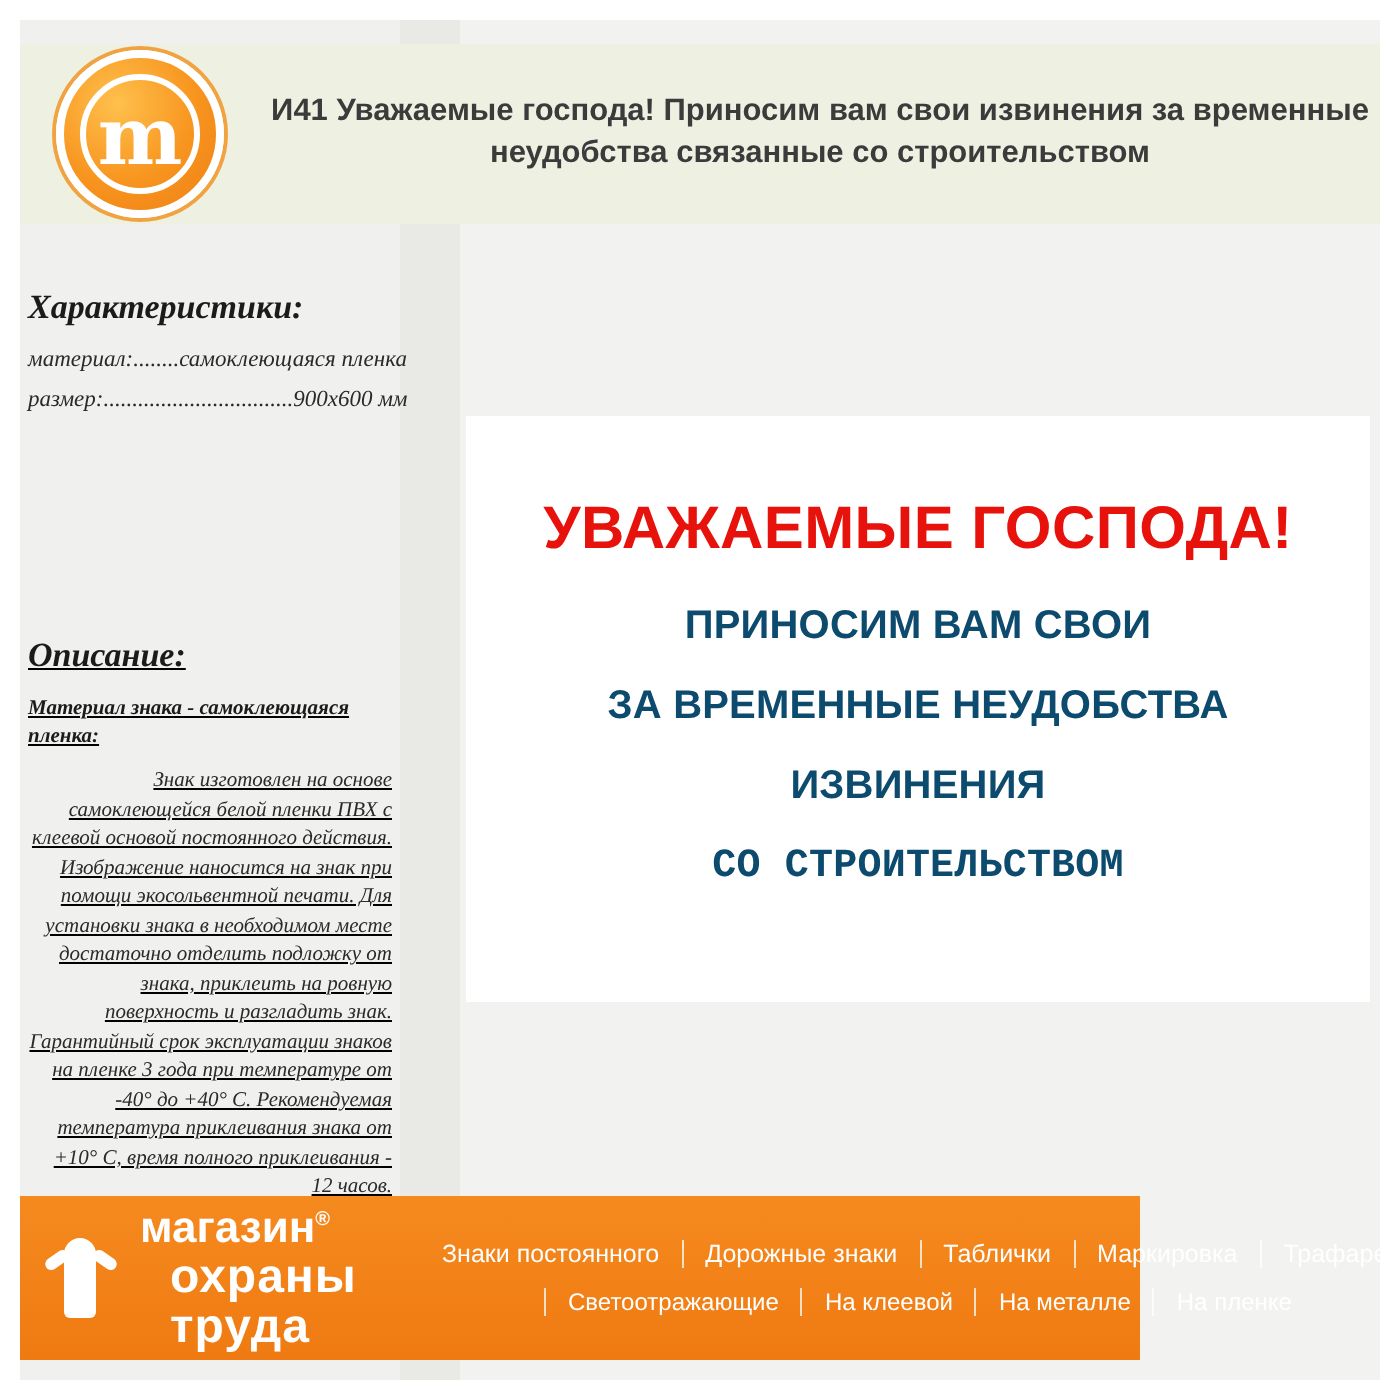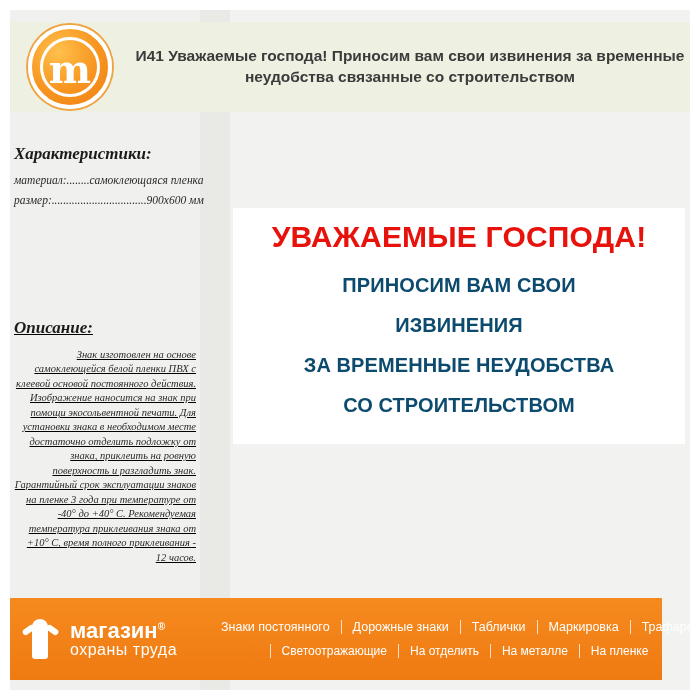--- a/index.html
+++ b/index.html
@@ -147,21 +147,21 @@
     line-height: 1.38;
     text-align: right;
   }
 
   
   .sign {
     position: absolute;
     left: 233px;
     top: 208px;
     width: 452px;
-    height: 236px;
+    height: 293px;
     background: #ffffff;
     display: flex;
     flex-direction: column;
     align-items: center;
     justify-content: center;
     box-sizing: border-box;
     padding: 6px 21px;
   }
   .sign-l1 {
     color: #e8120c;
@@ -172,28 +172,28 @@
     text-align: center;
   }
   .sign-l {
     color: #0c4a6e;
     font-weight: bold;
     font-size: 20px;
     text-align: center;
     margin-bottom: 17px;
     letter-spacing: 0.1px;
   }
-  .sign-l.last { margin-bottom: 16px; }
+  .sign-l.last { margin-bottom: 16px; font-family: Liberation Mono, monospace; }
 
   
   .footer {
     position: absolute;
     left: 10px;
     top: 598px;
-    width: 652px;
+    width: 560px;
     height: 82px;
     background: linear-gradient(#f58a1f, #ef7a12);
     display: flex;
     align-items: stretch;
     box-sizing: border-box;
   }
   .footer-brand {
     width: 200px;
     flex: 0 0 200px;
     display: flex;
@@ -238,23 +238,24 @@
     font-size: 22px;
     font-weight: bold;
     position: relative;
     display: inline-block;
   }
   .brand-line1 .reg {
     font-size: 10px;
     vertical-align: super;
   }
   .brand-line2 {
-    font-size: 16px;
-    font-weight: normal;
+    font-size: 24px;
+    font-weight: bold;
     letter-spacing: 0.5px;
+    margin-left: 15px;
   }
   .footer-links {
     flex: 1;
     display: flex;
     flex-direction: column;
     justify-content: center;
     gap: 10px;
     padding-right: 6px;
   }
   .link-row {
@@ -296,28 +297,29 @@
   </div>
 
   <div class="left-col">
     <div class="sec-title">Характеристики:</div>
     <div class="spec-line">материал:........самоклеющаяся  пленка</div>
     <div class="spec-line">размер:.................................900х600  мм</div>
   </div>
 
   <div class="descr-block">
     <div class="sec-title">Описание:</div>
+    <div class="descr-sub">Материал знака - самоклеющаяся пленка:</div>
     <div class="descr-text">Знак изготовлен на основе самоклеющейся белой пленки ПВХ с клеевой основой постоянного действия. Изображение наносится на знак при помощи экосольвентной печати. Для установки знака в необходимом месте достаточно отделить подложку от знака, приклеить на ровную поверхность и разгладить знак. Гарантийный срок эксплуатации знаков на пленке 3 года при температуре от -40° до +40° С. Рекомендуемая температура приклеивания знака от +10° С, время полного приклеивания - 12 часов.</div>
   </div>
 
   <div class="sign">
     <div class="sign-l1">УВАЖАЕМЫЕ ГОСПОДА!</div>
     <div class="sign-l">ПРИНОСИМ ВАМ СВОИ</div>
+    <div class="sign-l">ЗА ВРЕМЕННЫЕ НЕУДОБСТВА</div>
     <div class="sign-l">ИЗВИНЕНИЯ</div>
-    <div class="sign-l">ЗА ВРЕМЕННЫЕ НЕУДОБСТВА</div>
     <div class="sign-l last">СО СТРОИТЕЛЬСТВОМ</div>
   </div>
 
   <div class="footer">
     <div class="footer-brand">
       <div class="brand-mark">
         <div class="arm-l"></div>
         <div class="arm-r"></div>
         <div class="person"></div>
       </div>
@@ -335,21 +337,21 @@
         <span class="link-item">Таблички</span>
         <span class="link-sep"></span>
         <span class="link-item">Маркировка</span>
         <span class="link-sep"></span>
         <span class="link-item">Трафареты</span>
       </div>
       <div class="link-row second">
         <span class="link-sep"></span>
         <span class="link-item">Светоотражающие</span>
         <span class="link-sep"></span>
-        <span class="link-item">На отделить</span>
+        <span class="link-item">На клеевой</span>
         <span class="link-sep"></span>
         <span class="link-item">На металле</span>
         <span class="link-sep"></span>
         <span class="link-item">На пленке</span>
       </div>
     </div>
   </div>
 
   <div class="bg-white-frame"></div>
 </div>

